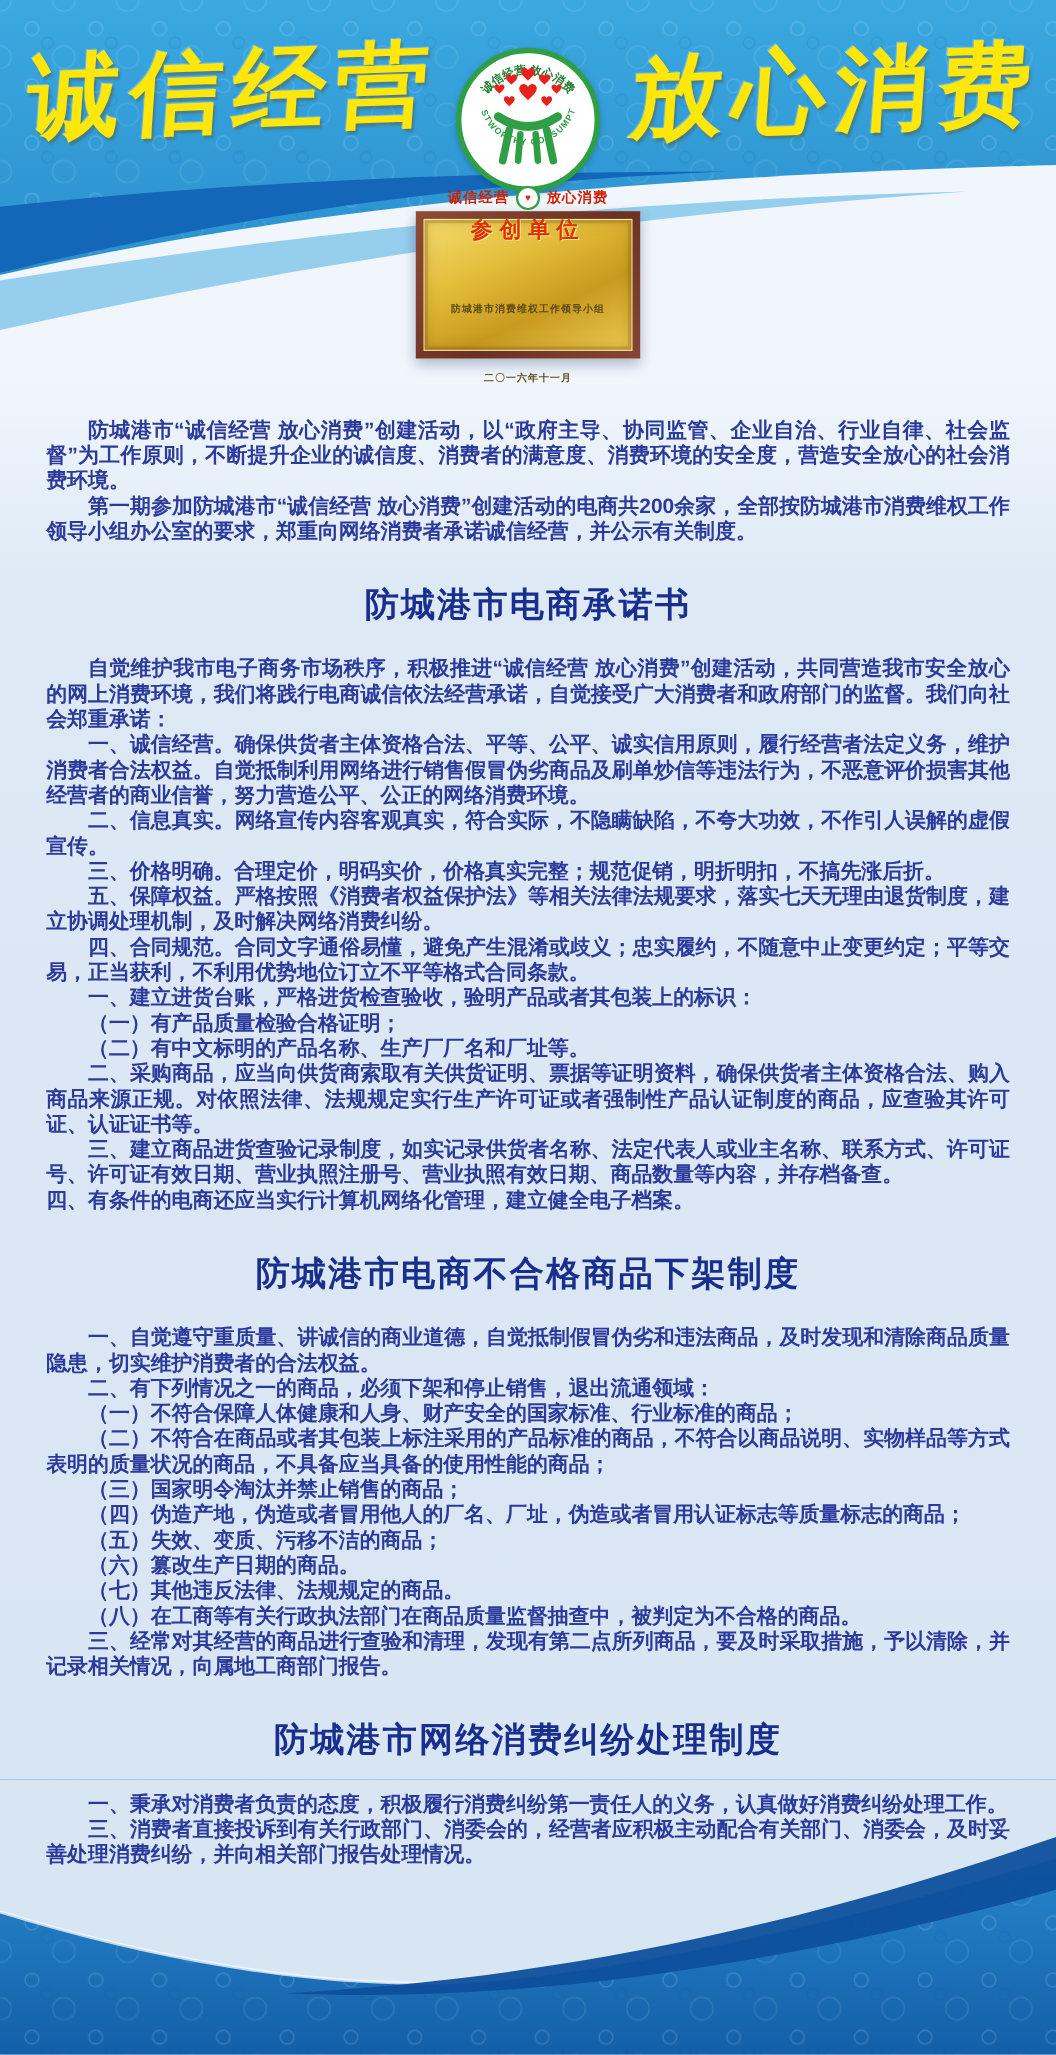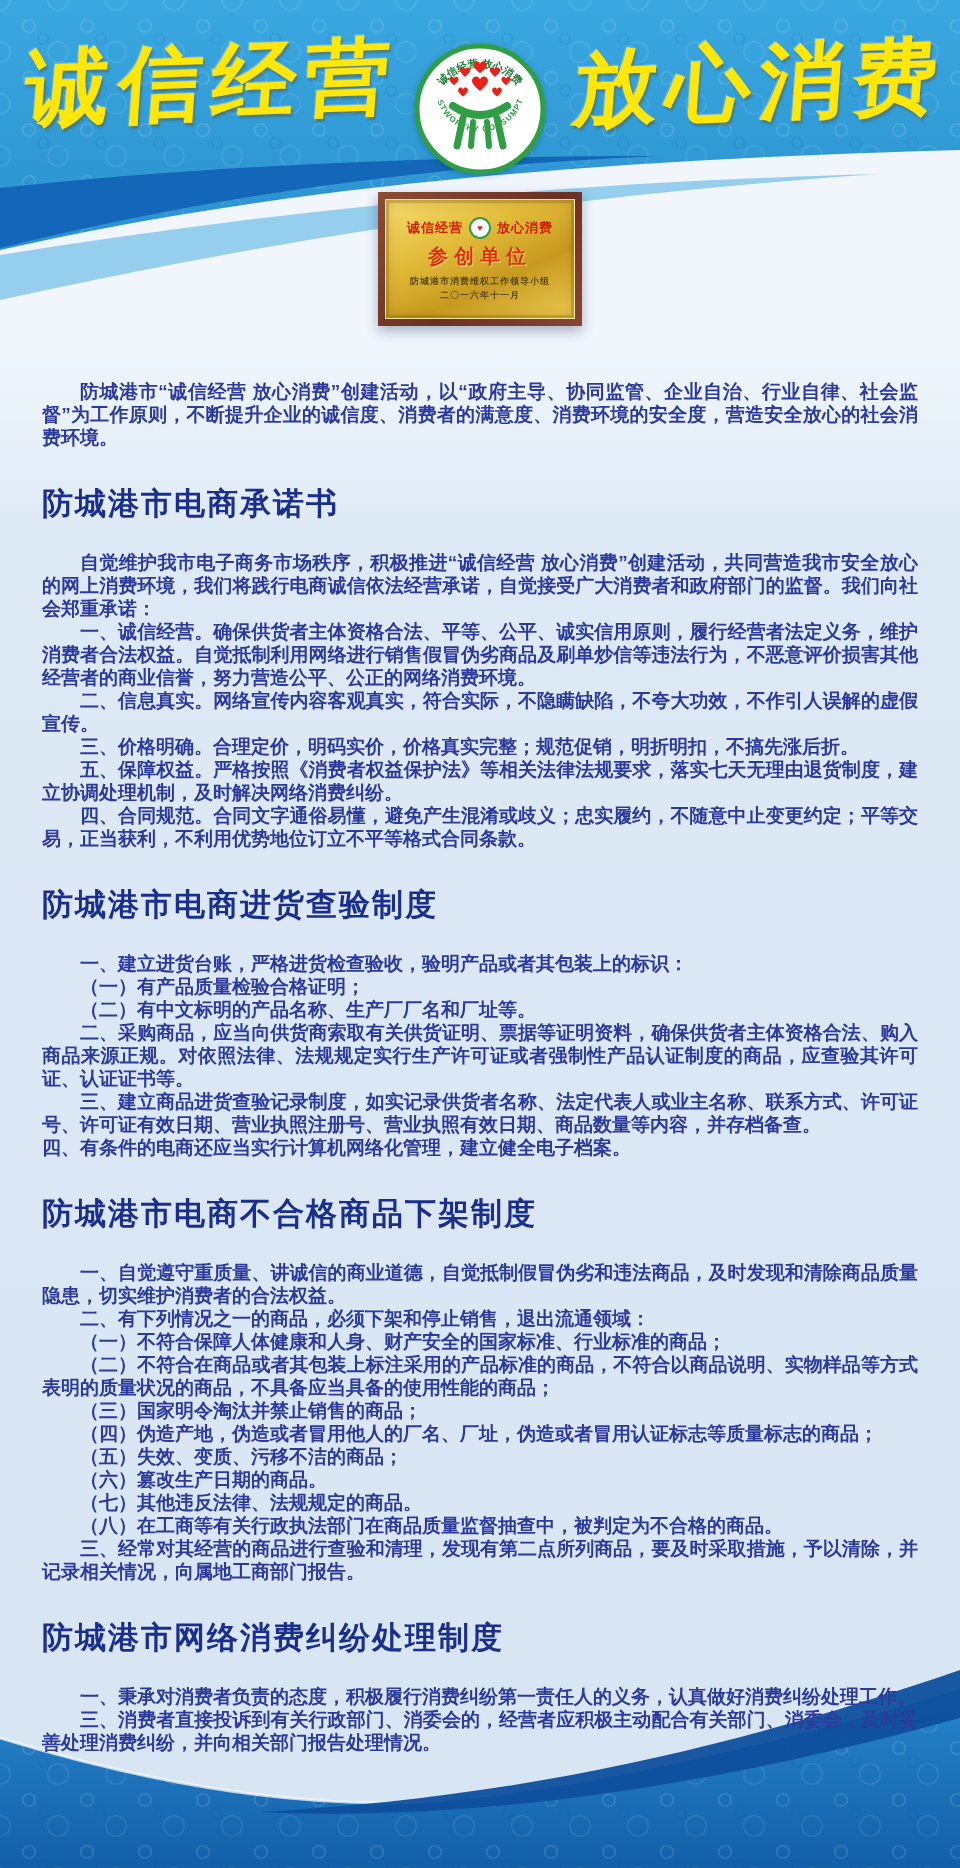--- a/index.html
+++ b/index.html
@@ -40,28 +40,28 @@
   .plaque-inner{width:100%;height:100%;box-sizing:border-box;
           background:linear-gradient(155deg,#f5dc6e 0%,#e3bc3a 35%,#c89a1f 65%,#ecca52 100%);
           border:1px solid #f7e9a4;box-shadow:inset 0 0 0 3px rgba(120,85,10,.25), inset 0 0 14px rgba(120,85,10,.35);
           display:flex;flex-direction:column;align-items:center;justify-content:center;gap:3px;}
   .plaque-row{display:flex;align-items:center;gap:6px;}
   .plaque-small-red{font-size:13px;font-weight:bold;color:#cf1f00;letter-spacing:1px;}
   .plaque-mini-logo{width:18px;height:18px;border-radius:50%;background:#fff;border:2px solid #2f9e44;
           display:flex;align-items:center;justify-content:center;font-size:9px;color:#e8211d;line-height:1;}
   .plaque-main{font-size:20px;font-weight:900;color:#e03000;letter-spacing:6px;margin:1px 0 3px;
           text-shadow:1px 1px 0 rgba(255,240,170,.8);}
-  .plaque-issuer{font-size:9px;line-height:11px;color:#5c4a12;font-weight:bold;letter-spacing:1px;}
+  .plaque-issuer{font-size:9px;line-height:11px;color:#5c4a12;font-weight:bold;letter-spacing:1px;margin-top:48px;}
 
   
   .content{position:relative;z-index:3;padding:380px 42px 0 42px;box-sizing:border-box;width:960px;}
   .body-p{margin:0;text-indent:2em;font-size:19px;line-height:23px;font-weight:bold;
           color:#2c3a9b;text-align:justify;}
   .body-p.no-indent{text-indent:0;}
-  .sec-title{margin:34px 0 26px;text-align:left;font-size:31px;font-weight:bold;
+  .sec-title{margin:34px 0 26px;text-align:center;font-size:31px;font-weight:bold;
           color:#1a2f8d;letter-spacing:2px;}
 
   
   .footer{position:absolute;bottom:0;left:0;width:960px;height:250px;z-index:2;
           --sw-top:#2e96d8;--sw-bot:#135fa8;}
   .footer-curves{position:absolute;top:0;left:0;width:960px;height:250px;}
 </style>
 </head>
 <body>
 
@@ -120,28 +120,28 @@
         <div class="plaque-main">参创单位</div>
         <div class="plaque-issuer">防城港市消费维权工作领导小组</div>
         <div class="plaque-issuer">二〇一六年十一月</div>
       </div>
     </div>
   </header>
 
   <main class="content">
     <div id="sections">
         <p class="body-p">防城港市“诚信经营 放心消费”创建活动，以“政府主导、协同监管、企业自治、行业自律、社会监督”为工作原则，不断提升企业的诚信度、消费者的满意度、消费环境的安全度，营造安全放心的社会消费环境。</p>
+        <p class="body-p">第一期参加防城港市“诚信经营 放心消费”创建活动的电商共200余家，全部按防城港市消费维权工作领导小组办公室的要求，郑重向网络消费者承诺诚信经营，并公示有关制度。</p>
         <h2 class="sec-title">防城港市电商承诺书</h2>
         <p class="body-p">自觉维护我市电子商务市场秩序，积极推进“诚信经营 放心消费”创建活动，共同营造我市安全放心的网上消费环境，我们将践行电商诚信依法经营承诺，自觉接受广大消费者和政府部门的监督。我们向社会郑重承诺：</p>
         <p class="body-p">一、诚信经营。确保供货者主体资格合法、平等、公平、诚实信用原则，履行经营者法定义务，维护消费者合法权益。自觉抵制利用网络进行销售假冒伪劣商品及刷单炒信等违法行为，不恶意评价损害其他经营者的商业信誉，努力营造公平、公正的网络消费环境。</p>
         <p class="body-p">二、信息真实。网络宣传内容客观真实，符合实际，不隐瞒缺陷，不夸大功效，不作引人误解的虚假宣传。</p>
         <p class="body-p">三、价格明确。合理定价，明码实价，价格真实完整；规范促销，明折明扣，不搞先涨后折。</p>
         <p class="body-p">五、保障权益。严格按照《消费者权益保护法》等相关法律法规要求，落实七天无理由退货制度，建立协调处理机制，及时解决网络消费纠纷。</p>
         <p class="body-p">四、合同规范。合同文字通俗易懂，避免产生混淆或歧义；忠实履约，不随意中止变更约定；平等交易，正当获利，不利用优势地位订立不平等格式合同条款。</p>
-        <h2 class="sec-title">防城港市电商进货查验制度</h2>
         <p class="body-p">一、建立进货台账，严格进货检查验收，验明产品或者其包装上的标识：</p>
         <p class="body-p">（一）有产品质量检验合格证明；</p>
         <p class="body-p">（二）有中文标明的产品名称、生产厂厂名和厂址等。</p>
         <p class="body-p">二、采购商品，应当向供货商索取有关供货证明、票据等证明资料，确保供货者主体资格合法、购入商品来源正规。对依照法律、法规规定实行生产许可证或者强制性产品认证制度的商品，应查验其许可证、认证证书等。</p>
         <p class="body-p">三、建立商品进货查验记录制度，如实记录供货者名称、法定代表人或业主名称、联系方式、许可证号、许可证有效日期、营业执照注册号、营业执照有效日期、商品数量等内容，并存档备查。</p>
         <p class="body-p no-indent">四、有条件的电商还应当实行计算机网络化管理，建立健全电子档案。</p>
         <h2 class="sec-title">防城港市电商不合格商品下架制度</h2>
         <p class="body-p">一、自觉遵守重质量、讲诚信的商业道德，自觉抵制假冒伪劣和违法商品，及时发现和清除商品质量隐患，切实维护消费者的合法权益。</p>
         <p class="body-p">二、有下列情况之一的商品，必须下架和停止销售，退出流通领域：</p>
         <p class="body-p">（一）不符合保障人体健康和人身、财产安全的国家标准、行业标准的商品；</p>

